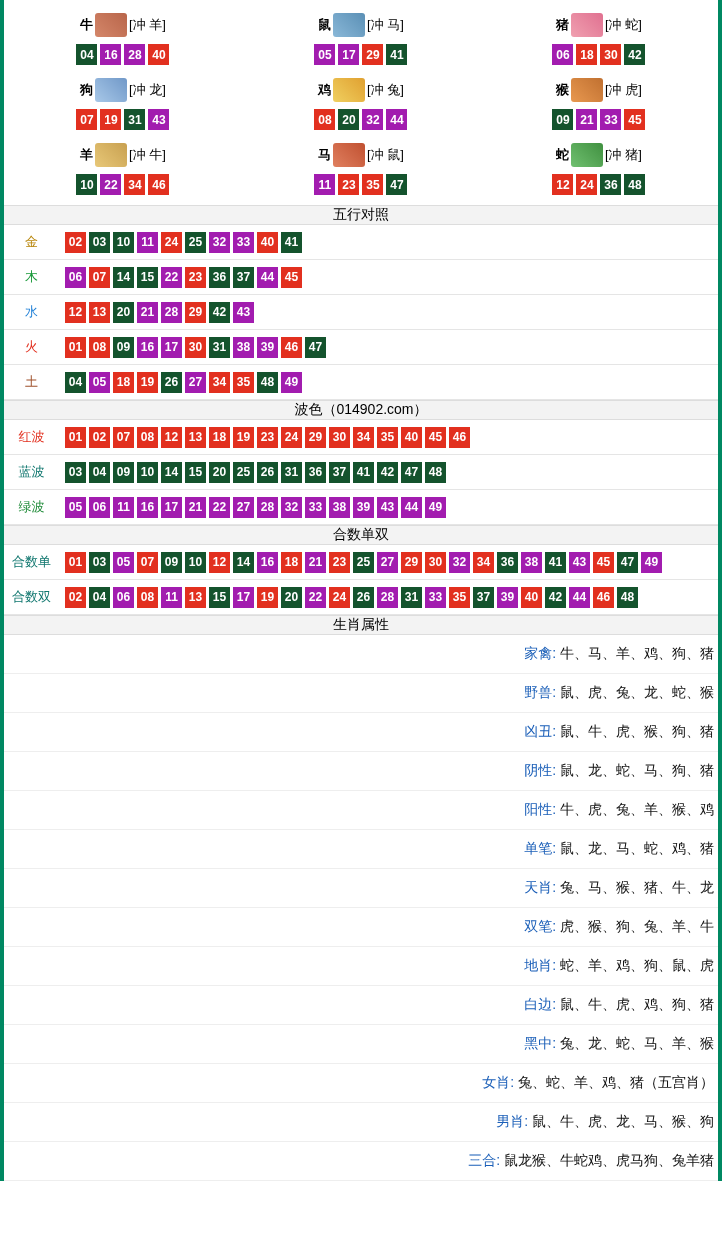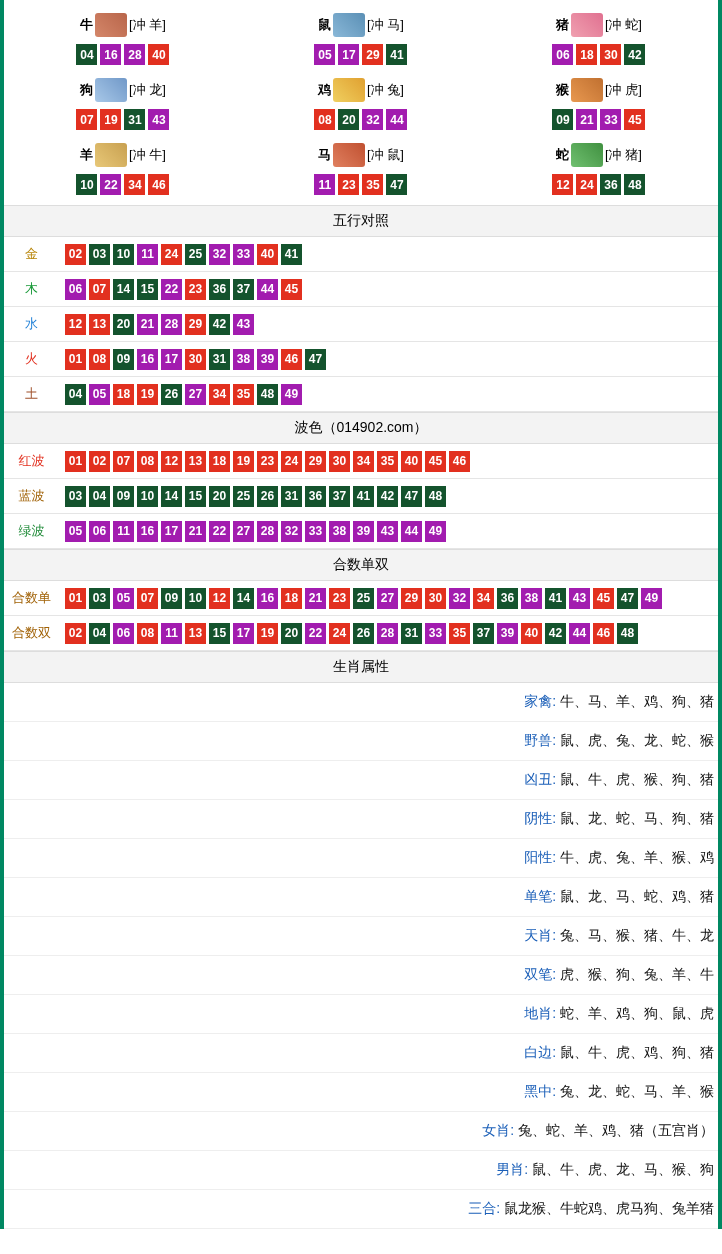--- a/index.html
+++ b/index.html
@@ -5,35 +5,35 @@
 *{box-sizing:border-box;margin:0;padding:0}
 body{font-family:Arial,"Microsoft YaHei",sans-serif;font-size:13px;background:#fff;width:722px}
 .outer{border-left:4px solid #008862;border-right:4px solid #008862;padding:0}
 .zodiac-grid{display:flex;flex-wrap:wrap;padding:5px 0}
 .zodiac-cell{width:33.33%;text-align:center;padding:5px 0}
 .zodiac-title{display:flex;align-items:center;justify-content:center;gap:2px;height:30px}
 .zodiac-name{font-weight:bold}
 .zodiac-icon{width:32px;height:24px;display:inline-block;border-radius:3px}
 .clash{color:#000}
 .num-row{display:flex;justify-content:center;gap:3px;margin-top:4px}
-.section-header{background:#f3f3f3;text-align:center;padding:6px;border-top:1px solid #ddd;border-bottom:1px solid #ddd;font-size:14px}
+.section-header{background:#f3f3f3;text-align:center;border-top:1px solid #ddd;border-bottom:1px solid #ddd;font-size:14px}
 .table-row{display:flex;border-bottom:1px solid #e5e5e5;align-items:center}
 .row-label{width:55px;text-align:center;padding:8px 4px;font-size:13px}
 .row-nums{flex:1;display:flex;gap:3px;flex-wrap:wrap;padding:6px}
 .num{display:inline-flex;width:21px;height:21px;color:#fff;font-size:12px;align-items:center;justify-content:center;font-weight:bold}
 .red{background:#e2301f}
 .green{background:#a21caf}
 .blue{background:#14532d}
 .lbl-gold{color:#b8860b}
 .lbl-wood{color:#1a9a3a}
 .lbl-water{color:#1e7fd6}
 .lbl-fire{color:#e2301f}
 .lbl-earth{color:#a0522d}
 .lbl-red{color:#e2301f}
-.lbl-blue{color:#a16207}
+.lbl-blue{color:#0f766e}
 .lbl-green{color:#218c3a}
 .attr-row{text-align:right;padding:10px 4px;border-bottom:1px solid #eee;font-size:14px}
 .attr-key{color:#1b5fb8}
 .attr-val{color:#111}
 .zi-ox{background:linear-gradient(45deg,#d4876a,#b8654a)}
 .zi-rat{background:linear-gradient(45deg,#8ab8d8,#5a8fb5)}
 .zi-pig{background:linear-gradient(45deg,#f0a0b0,#e07090)}
 .zi-dog{background:linear-gradient(45deg,#a8c8e8,#7098c8)}
 .zi-rooster{background:linear-gradient(45deg,#f0d060,#e0a030)}
 .zi-monkey{background:linear-gradient(45deg,#e89850,#c07030)}

